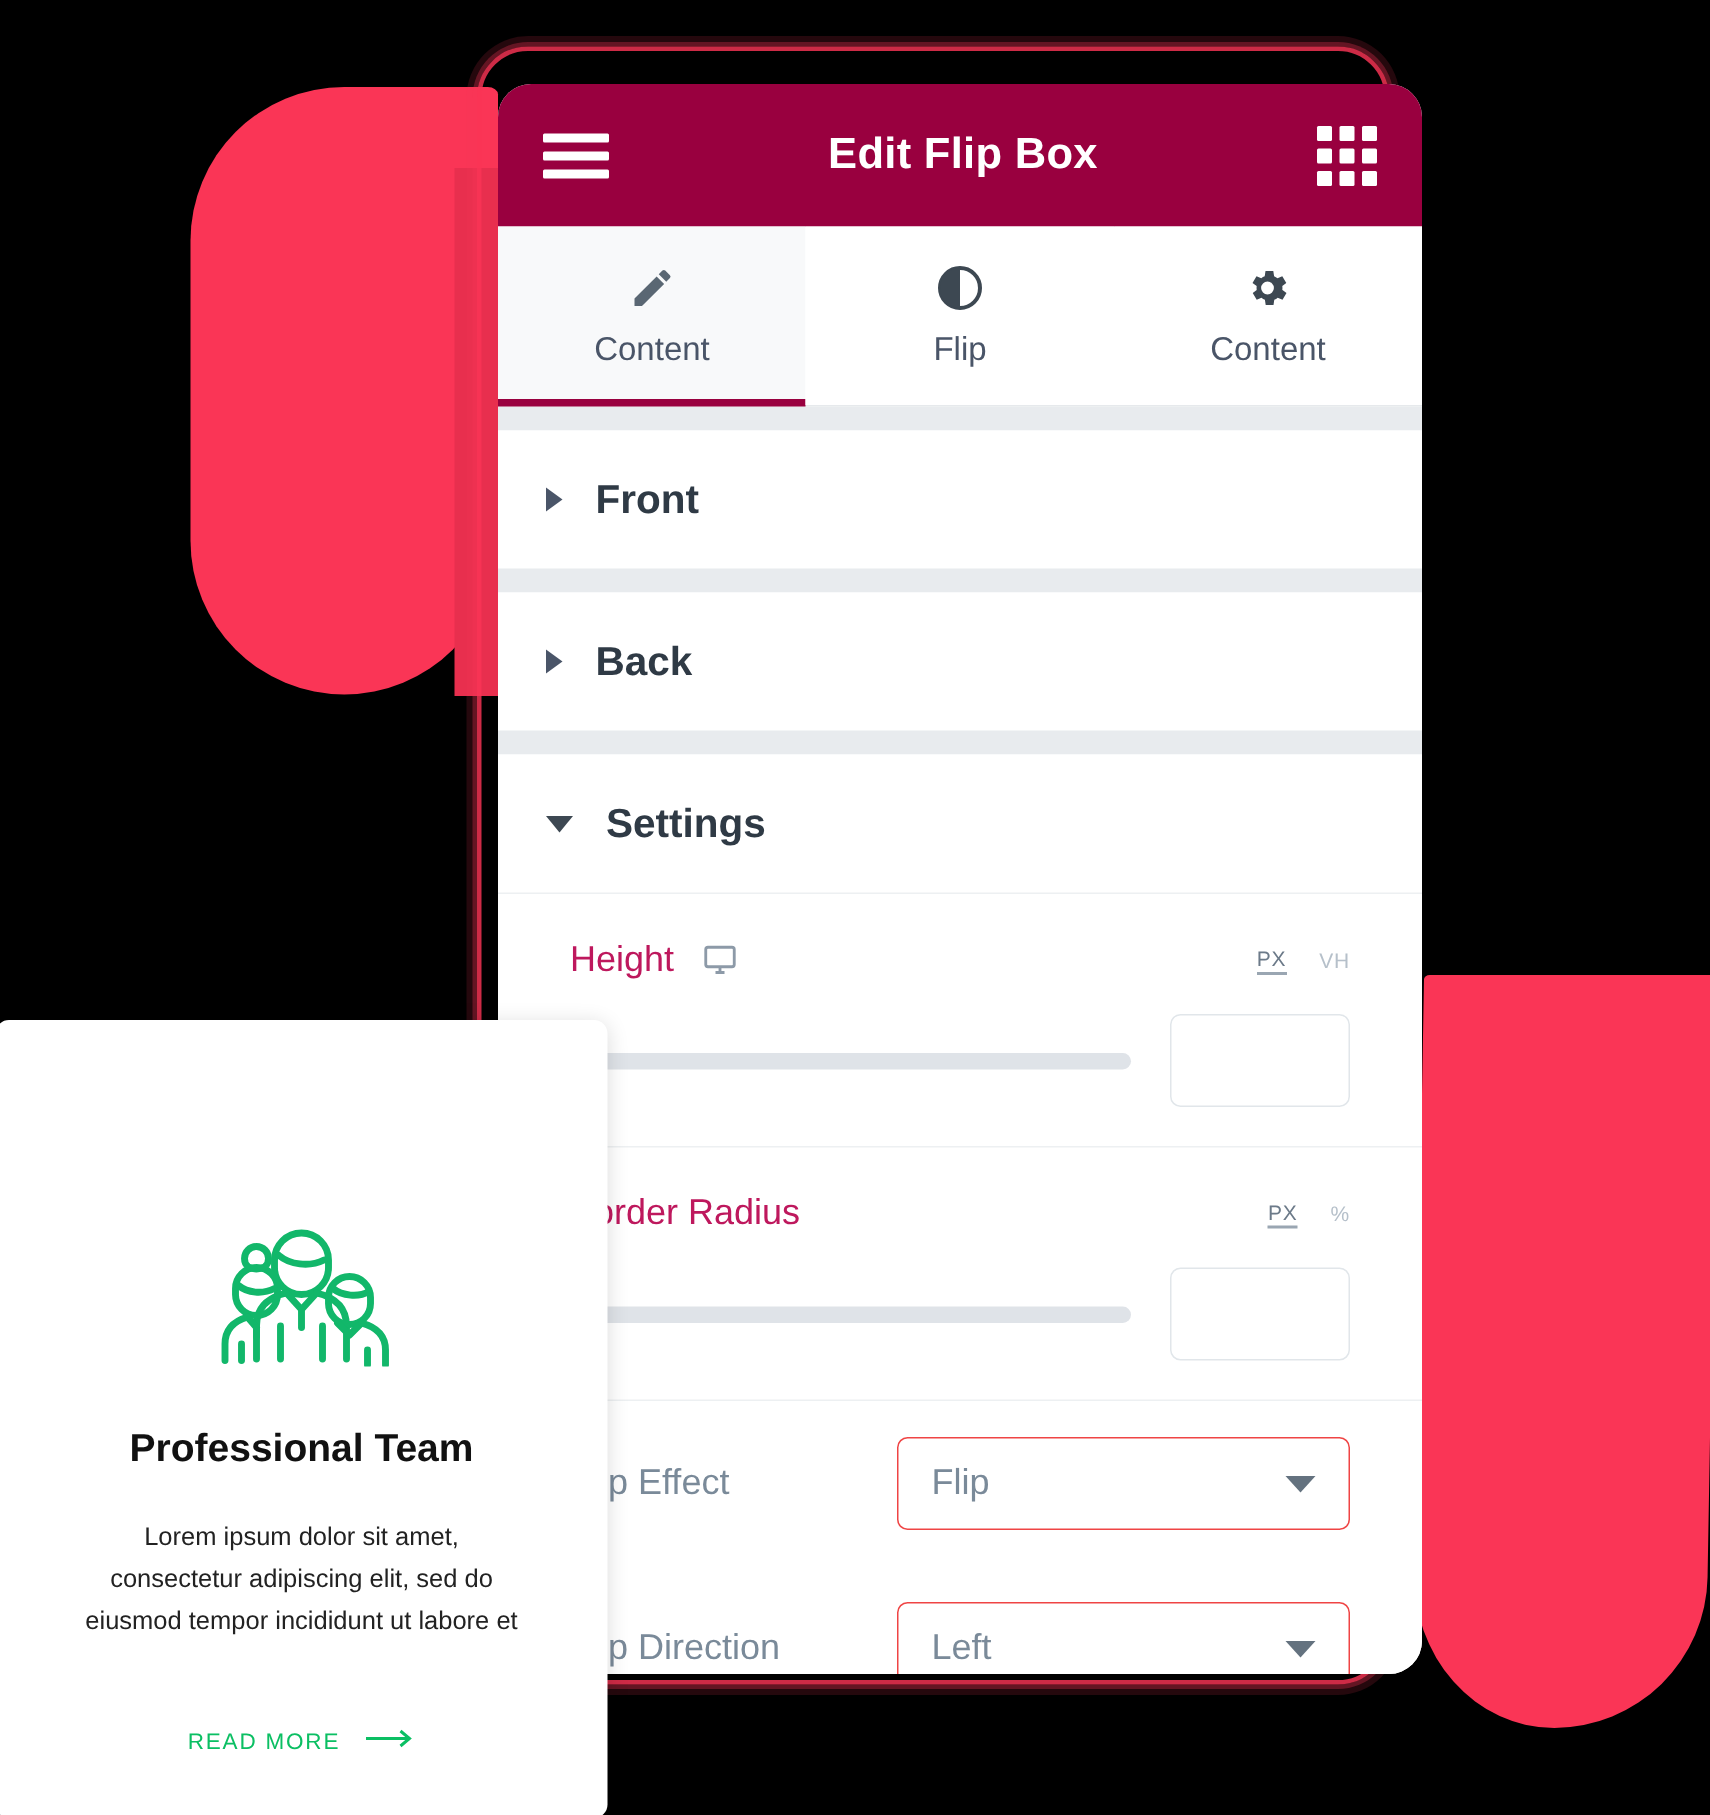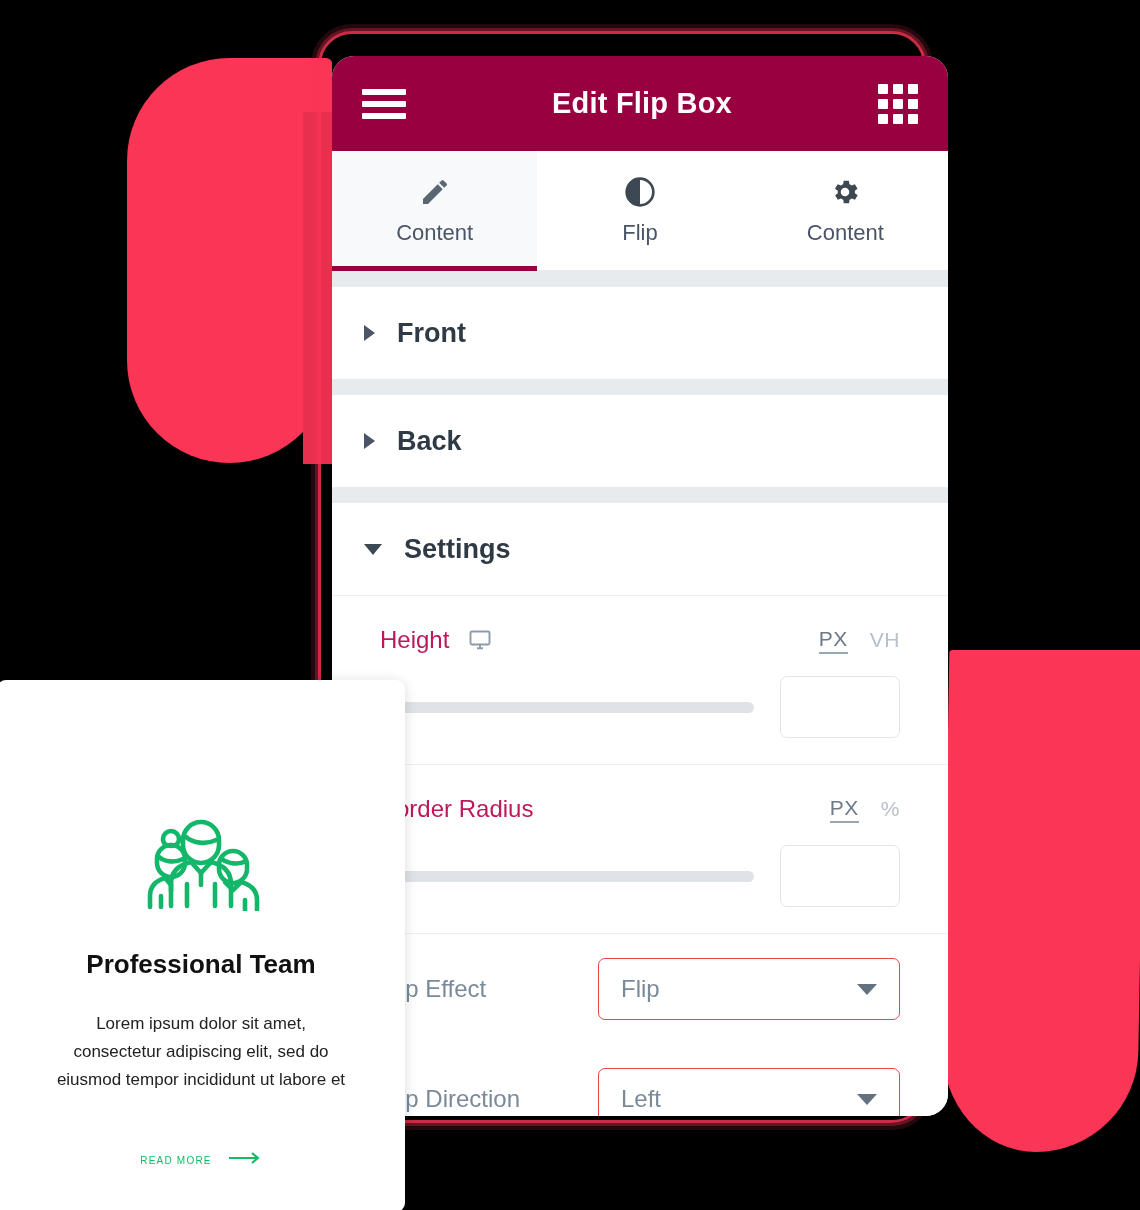--- a/index.html
+++ b/index.html
@@ -181,21 +181,21 @@
     align-items: center;
     margin-bottom: 22px;
   }
   .ctrl-label {
     font-size: 24px;
     color: #be185d;
   }
   .device-icon { margin-left: 18px; display: inline-flex; }
   .units { margin-left: auto; display: flex; align-items: center; gap: 22px; }
   .unit {
-    font-size: 21px;
+    font-size: 14px;
     color: #b6c0ca;
     cursor: pointer;
     letter-spacing: 0.5px;
   }
   .unit.active {
     color: #6c7a89;
     border-bottom: 2px solid #9aa6b2;
     padding-bottom: 1px;
   }
 
@@ -277,21 +277,21 @@
     color: #222222;
   }
   #card-cta {
     margin-top: 57px;
     display: flex;
     align-items: center;
     gap: 16px;
     cursor: pointer;
   }
   #card-cta-label {
-    font-size: 10px;
+    font-size: 15px;
     letter-spacing: 1.2px;
     color: #0bbf63;
     font-weight: normal;
   }
 </style>
 </head>
 <body>
 
 <div id="stage">
 

